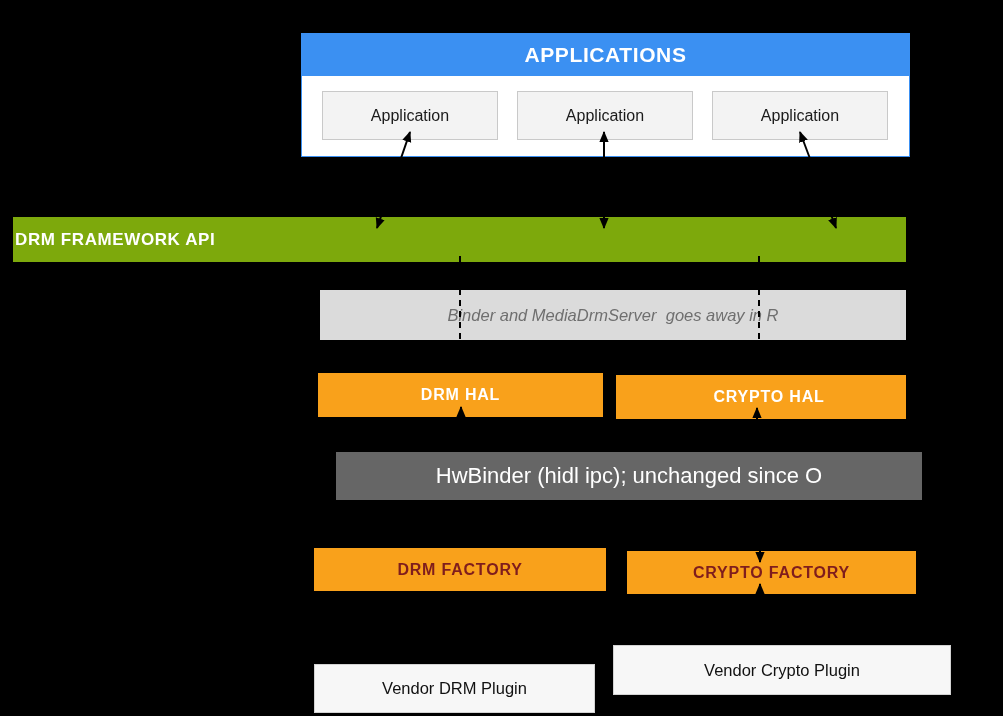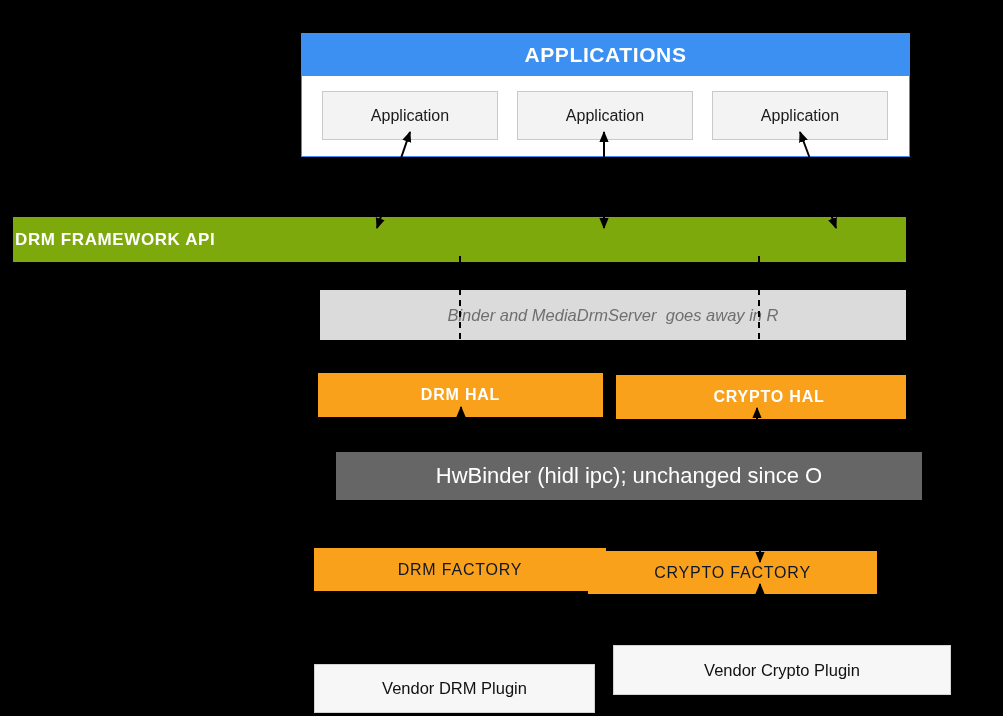--- a/index.html
+++ b/index.html
@@ -47,23 +47,23 @@
   .hal.drm{left:318px;top:373px;width:285px;height:44px;}
   .hal.crypto{left:616px;top:375px;width:290px;height:44px;padding-left:16px;}
 
   
   .hwbinder{
     left:320px;top:452px;width:586px;height:48px;background:#666666;
     color:#ffffff;font-size:22px;margin-left:16px;
   }
 
   
-  .factory{background:#f9a11b;color:#0f172a;font-weight:normal;font-size:16px;letter-spacing:0.8px;}
+  .factory{background:#f9a11b;color:#7f1d1d;font-weight:bold;font-size:16px;letter-spacing:0.8px;}
   .factory.drm{left:314px;top:548px;width:292px;height:43px;}
-  .factory.crypto{left:588px;top:551px;width:289px;height:43px;}
+  .factory.crypto{left:627px;top:551px;width:289px;height:43px;}
 
   
   .vendor{background:#f7f7f7;border:1px solid #d3d3d3;color:#111;font-size:16.5px;}
   .vendor.drm{left:314px;top:664px;width:281px;height:49px;}
   .vendor.crypto{left:613px;top:645px;width:338px;height:50px;}
 
   
   .overlay{position:absolute;left:0;top:0;width:1003px;height:716px;z-index:10;pointer-events:none;}
   .overlay line{stroke:#000;stroke-width:2;}
   .overlay line.dashed{stroke-dasharray:6 5;}

